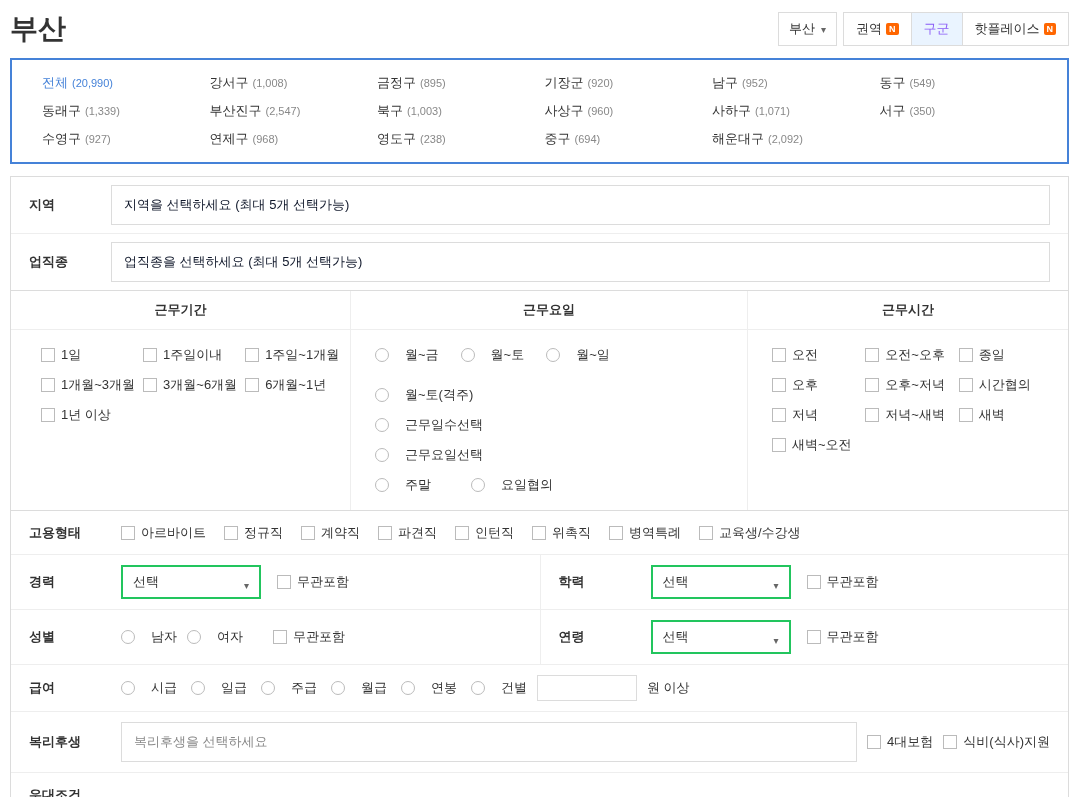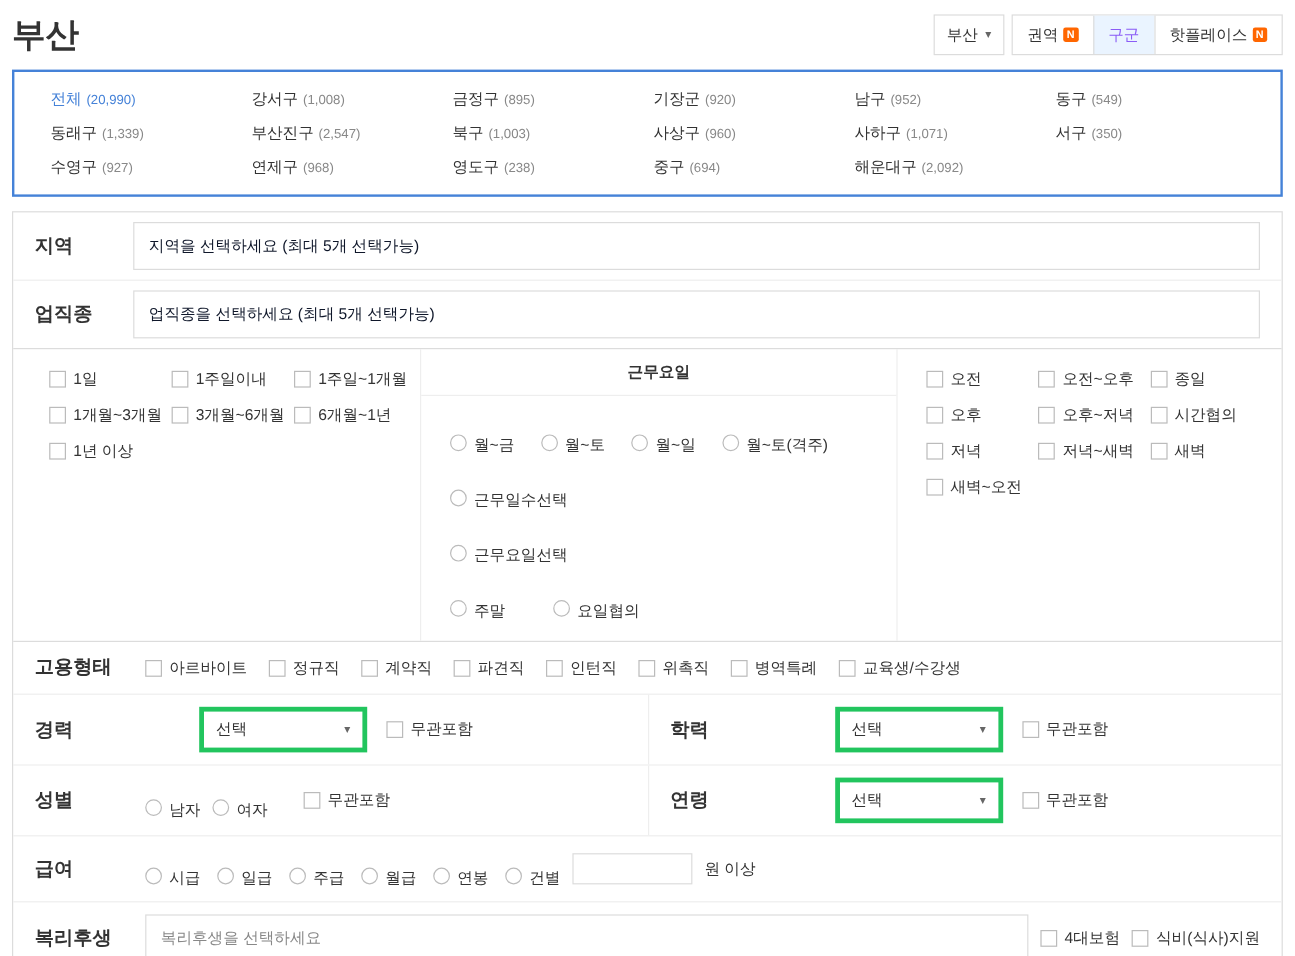--- a/index.html
+++ b/index.html
@@ -18,43 +18,43 @@
 .districts-panel { border:2px solid #4582d8; padding:14px 30px; }
 .district-grid { display:grid; grid-template-columns:repeat(6,1fr); row-gap:10px; column-gap:10px; }
 .district-item { font-size:13px; color:#333; cursor:pointer; display:flex; gap:4px; align-items:baseline; }
 .district-item.active { color:#4582d8; }
 .district-count { font-size:11px; color:#888; }
 .district-item.active .district-count { color:#4582d8; }
 
 .search-section { border:1px solid #dcdcdc; margin-top:12px; }
 .field-row { display:flex; align-items:center; padding:0 18px; }
 .field-row + .field-row { border-top:1px solid #eee; }
-.field-label { width:82px; font-size:16px; font-weight:bold; flex-shrink:0; }
+.field-label { width:82px; font-size:13px; font-weight:bold; flex-shrink:0; }
 .placeholder-box { flex:1; border:1px solid #dcdcdc; padding:10px 12px; color:#0f172a; margin:8px 0; cursor:pointer; }
 
 .filter-cols { display:grid; grid-template-columns:340px 1fr 320px; border-top:1px solid #dcdcdc; }
 .filter-col { border-right:1px solid #eee; }
 .filter-col:last-child { border-right:none; }
 .filter-col-head { text-align:center; padding:10px 0; border-bottom:1px solid #eee; font-weight:bold; }
 .chk-grid { display:grid; grid-template-columns:repeat(3,1fr); gap:12px 8px; padding:16px 30px; }
 .chk-grid.wide3 { grid-template-columns:repeat(3,1fr); padding:16px 24px; }
 
 .chk { display:inline-flex; align-items:center; gap:6px; cursor:pointer; white-space:nowrap; }
 .chk-box { width:14px; height:14px; border:1px solid #bbb; flex-shrink:0; }
-.rad { display:inline-flex; align-items:flex-start; gap:6px; cursor:pointer; white-space:nowrap;margin-top:16px; }
+.rad { display:inline-flex; align-items:center; gap:16px; cursor:pointer; white-space:nowrap; }
 .rad-circ { width:14px; height:14px; border:1px solid #bbb; border-radius:50%; flex-shrink:0; }
 
 .mid-rows { border-top:1px solid #dcdcdc; }
 .mrow { display:flex; align-items:center; padding:10px 18px; border-bottom:1px solid #eee; min-height:44px; gap:10px; }
 .mrow .field-label { font-weight:bold; }
 .inline-chk-strip { display:flex; flex-wrap:wrap; gap:18px; align-items:center; }
 .two-col-row { display:grid; grid-template-columns:1fr 1fr; }
 .half { display:flex; align-items:center; padding:10px 18px; gap:10px; }
 .half+.half { border-left:1px solid #eee; }
-.sel { border:4px solid #22c55e; padding:6px 10px; min-width:140px; display:flex; justify-content:space-between; align-items:center; cursor:pointer;margin-left:45px; }
+.sel { border:2px solid #22c55e; padding:6px 10px; min-width:140px; display:flex; justify-content:space-between; align-items:flex-end; cursor:pointer; }
 .sel .caret { font-size:10px; color:#666; }
 .num-input { border:1px solid #dcdcdc; width:100px; height:26px; }
 
 .bottom-row { display:flex; align-items:center; padding:8px 18px; border-top:1px solid #dcdcdc; gap:14px; }
 .spacer-sel { margin-right:6px; }
 .benefit-input-wrap { flex:1; display:flex; align-items:center; }
 .benefit-input { flex:1; border:1px solid #dcdcdc; padding:10px 12px; color:#888; cursor:pointer; }
 </style>
 </head>
 <body>
@@ -161,20 +161,21 @@
     <div class="field-label">지역</div>
     <div class="placeholder-box">지역을 선택하세요 (최대 5개 선택가능)</div>
   </div>
   <div class="field-row">
     <div class="field-label">업직종</div>
     <div class="placeholder-box">업직종을 선택하세요 (최대 5개 선택가능)</div>
   </div>
 
   <div class="filter-cols">
     <div class="filter-col">
+      <div class="filter-col-head">근무기간</div>
       <div class="chk-grid" id="period-grid">
           <label class="chk">
             <span class="chk-box"></span>
             <span>1일</span>
           </label>
           <label class="chk">
             <span class="chk-box"></span>
             <span>1주일이내</span>
           </label>
           <label class="chk">
@@ -236,20 +237,21 @@
               </label>
               <label class="rad">
                 <span class="rad-circ"></span>
                 <span>요일협의</span>
               </label>
             </div>
           </div>
         </div>
     </div>
     <div class="filter-col">
+      <div class="filter-col-head">근무시간</div>
       <div class="chk-grid wide3" id="time-grid">
           <label class="chk">
             <span class="chk-box"></span>
             <span>오전</span>
           </label>
           <label class="chk">
             <span class="chk-box"></span>
             <span>오전~오후</span>
           </label>
           <label class="chk">

